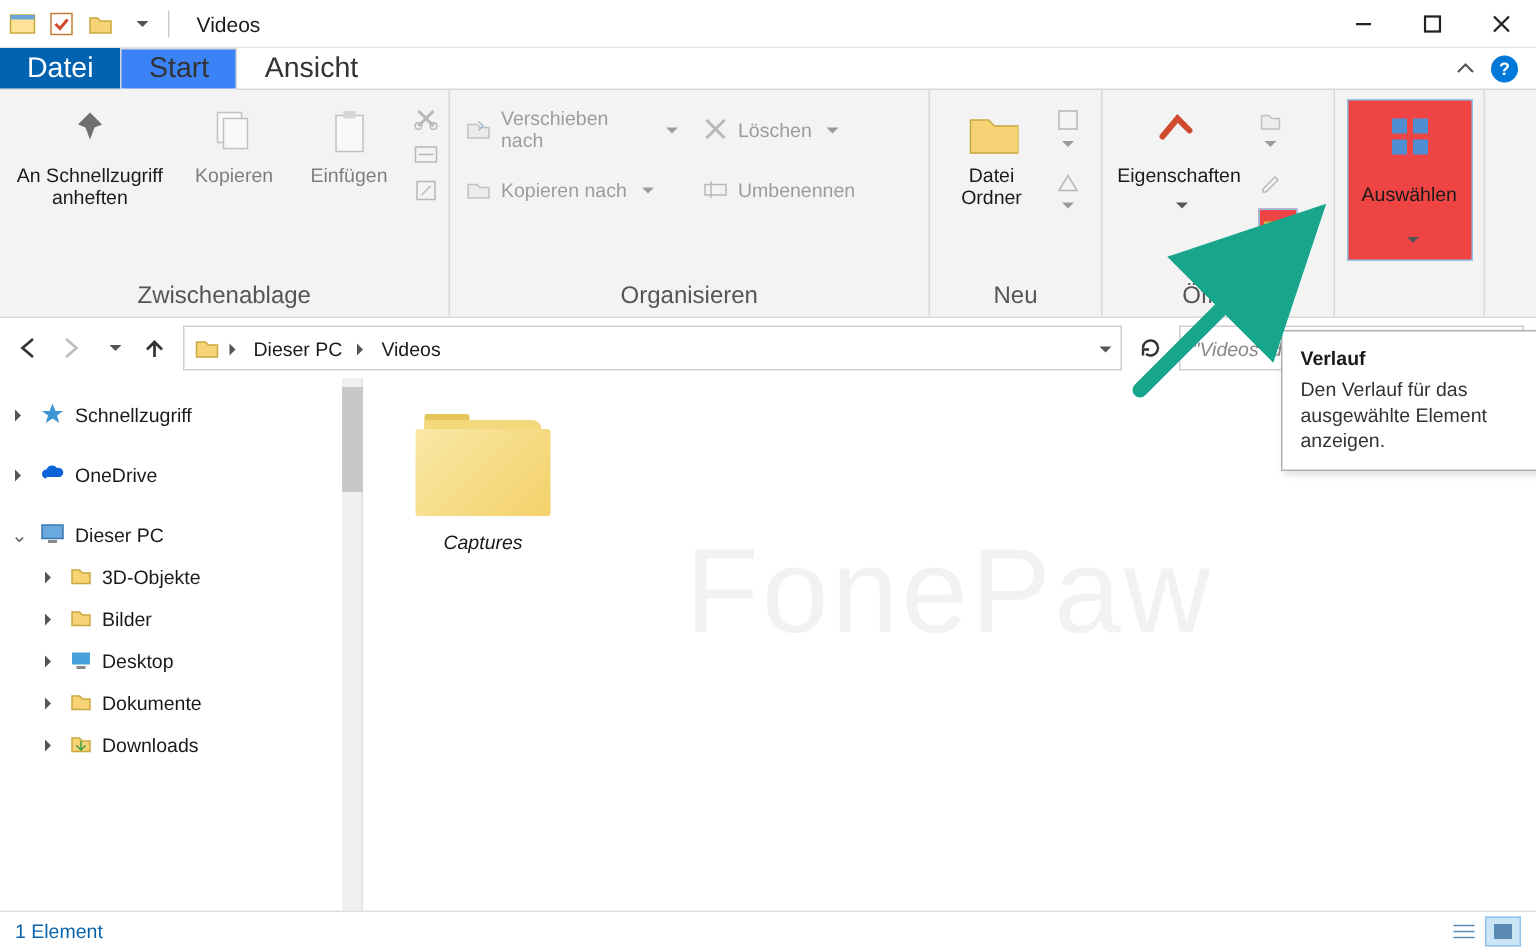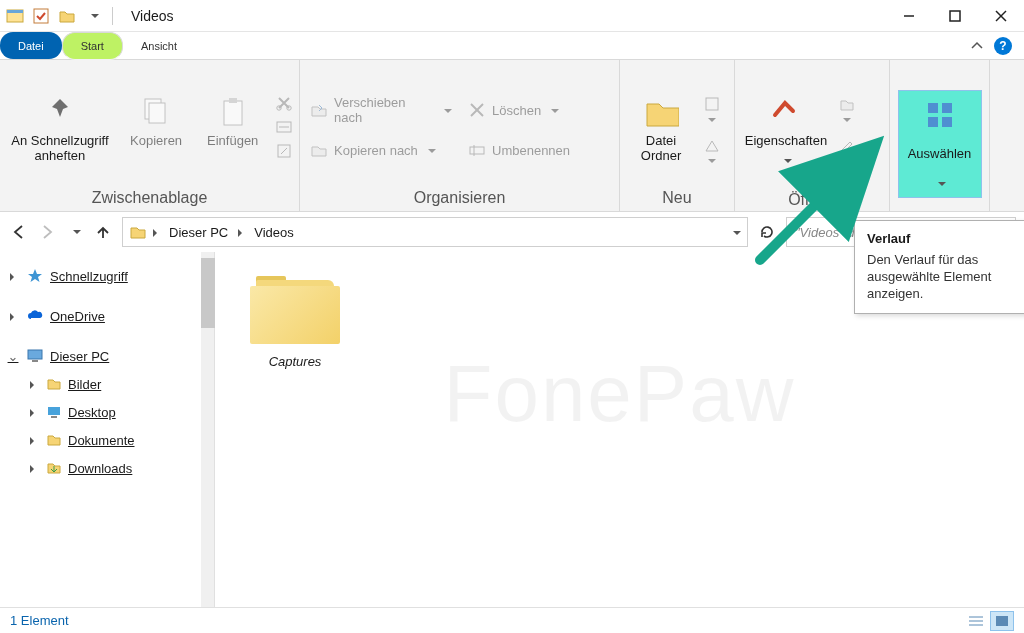--- a/index.html
+++ b/index.html
@@ -9,55 +9,55 @@
   .titlebar { height: 32px; display: flex; align-items: center; background: #fff; border-bottom: 1px solid #e5e5e5; }
   .titlebar .qat { display: flex; align-items: center; padding: 0 4px; gap: 4px; }
   .titlebar .qat-icon { width: 22px; height: 22px; display: flex; align-items: center; justify-content: center; }
   .titlebar .title { padding: 0 10px; font-size: 14px; flex: 1; }
   .titlebar .sep { width: 1px; height: 18px; background: #ccc; margin: 0 4px; }
   .win-controls { display: flex; }
   .win-btn { width: 46px; height: 32px; display: flex; align-items: center; justify-content: center; }
 
   
   .tabs { height: 28px; display: flex; align-items: stretch; border-bottom: 1px solid #d9d9d9; }
-  .tab { padding: 0 18px; display: flex; align-items: center; cursor: default; font-size: 11px; color: #333; border-radius: 13px; }
+  .tab { padding: 0 18px; display: flex; align-items: center; cursor: default; font-size: 19px; color: #333; }
   .tab.file { background: #0063b1; color: #fff; }
-  .tab.active { background: #bef264; border: 1px solid #d9d9d9; border-bottom: 1px solid #f3f3f3; margin-bottom: -1px; }
+  .tab.active { background: #3b82f6; border: 1px solid #d9d9d9; border-bottom: 1px solid #f3f3f3; margin-bottom: -1px; }
   .tabs-right { margin-left: auto; display: flex; align-items: center; gap: 10px; padding-right: 12px; }
   .help-circle { width: 18px; height: 18px; border-radius: 50%; background: #0078d7; color: #fff; display: flex; align-items: center; justify-content: center; font-size: 12px; font-weight: bold; }
 
   
   .ribbon { background: #f3f3f3; border-bottom: 1px solid #d9d9d9; height: 152px; display: flex; }
   .group { border-right: 1px solid #d9d9d9; display: flex; flex-direction: column; padding: 4px 6px 0 6px; }
-  .group-body { flex: 1; display: flex; align-items: flex-start; gap: 8px; padding-top: 2px; margin-top: 24px; }
+  .group-body { flex: 1; display: flex; align-items: flex-start; gap: 8px; padding-top: 2px; }
   .group-label { text-align: center; font-size: 16px; color: #555; padding: 2px 0 4px 0; }
   .big-btn { display: flex; flex-direction: column; align-items: center; justify-content: flex-start; width: 70px; text-align: center; gap: 4px; padding-top: 4px; }
   .big-btn .ic { width: 36px; height: 36px; display: flex; align-items: center; justify-content: center; }
   .big-btn .lbl { font-size: 13px; line-height: 1.15; }
   .big-btn.wide { width: 110px; text-align: center; }
   .small-col { display: flex; flex-direction: column; gap: 6px; }
   .small-btn { display: flex; align-items: center; gap: 6px; height: 24px; padding: 0 4px; font-size: 13px; color: #555; }
   .small-btn .sic { width: 18px; height: 18px; display: flex; align-items: center; justify-content: center; }
   .dim { opacity: .55; }
-  .hl-box { border: 1px solid #8ec2ec; background: #5eead4; gap: 14px; }
+  .hl-box { border: 1px solid #8ec2ec; background: #ef4444; gap: 14px; }
 
   
   .navbar { height: 40px; display: flex; align-items: center; gap: 8px; padding: 4px 8px; }
   .nav-arrows { display: flex; gap: 6px; align-items: center; }
   .nav-arrow { width: 22px; height: 22px; display: flex; align-items: center; justify-content: center; color: #555; }
   .breadcrumb { flex: 1; height: 30px; border: 1px solid #cfcfcf; display: flex; align-items: center; padding: 0 6px; gap: 4px; }
   .bc-item { padding: 0 4px; }
   .bc-sep { color: #777; }
   .searchbox { width: 230px; height: 30px; border: 1px solid #cfcfcf; display: flex; align-items: center; padding: 0 8px; color: #888; font-style: italic; }
 
   
   .main { display: flex; height: 355px; }
   .treesc { width: 14px; background: #f0f0f0; border-right: 1px solid #e0e0e0; display: flex; flex-direction: column; }
   .treesc .thumb { width: 14px; height: 70px; background: #c8c8c8; margin-top: 6px; }
-  .tree { width: 201px; padding: 10px 4px 0 4px; overflow: hidden; text-decoration: underline; }
+  .tree { width: 228px; padding: 10px 4px 0 4px; overflow: hidden; }
   .tree-item { display: flex; align-items: center; gap: 6px; height: 28px; padding-left: 2px; font-size: 15px; }
   .tree-item.sub { padding-left: 22px; }
   .tree-toggle { width: 14px; text-align: center; color: #666; }
   .tree-label { white-space: nowrap; }
   .content { flex: 1; position: relative; padding: 24px 20px; }
   .watermark { position: absolute; left: 50%; top: 40%; transform: translate(-50%, -50%); font-size: 80px; color: rgba(0,0,0,0.05); letter-spacing: 2px; pointer-events: none; font-weight: 200;}
   .folder-item { width: 120px; text-align: center; font-style: italic; }
   .folder-shape { width: 90px; height: 70px; margin: 0 auto 8px auto; position: relative; }
   .folder-back { position: absolute; left: 6px; top: 4px; width: 78px; height: 58px; background: #f4d87c; border-radius: 2px 6px 2px 2px; }
   .folder-tab { position: absolute; left: 6px; top: 0; width: 30px; height: 10px; background: #e6c65b; border-radius: 2px 2px 0 0; }
@@ -392,20 +392,27 @@
           <rect x="2" y="3" width="14" height="9" fill="#6aa9de" stroke="#3a77ad"></rect>
           <rect x="6" y="13" width="6" height="2" fill="#888"></rect>
         </svg>
       <span class="tree-label">Dieser PC</span>
     </div>
     <div class="tree-item sub">
         <span class="tree-toggle chev-r"></span>
         <svg width="16" height="16">
           <path d="M2 4h5l2 2h5v7H2z" fill="#f6d475" stroke="#caa83f"></path>
         </svg>
+        <span class="tree-label">3D-Objekte</span>
+      </div>
+    <div class="tree-item sub">
+        <span class="tree-toggle chev-r"></span>
+        <svg width="16" height="16">
+          <path d="M2 4h5l2 2h5v7H2z" fill="#f6d475" stroke="#caa83f"></path>
+        </svg>
         <span class="tree-label">Bilder</span>
       </div>
     <div class="tree-item sub">
         <span class="tree-toggle chev-r"></span>
         <svg width="16" height="16">
           <rect x="2" y="3" width="12" height="8" fill="#47a2db"></rect>
           <rect x="5" y="12" width="6" height="2" fill="#888"></rect>
         </svg>
         <span class="tree-label">Desktop</span>
       </div>

